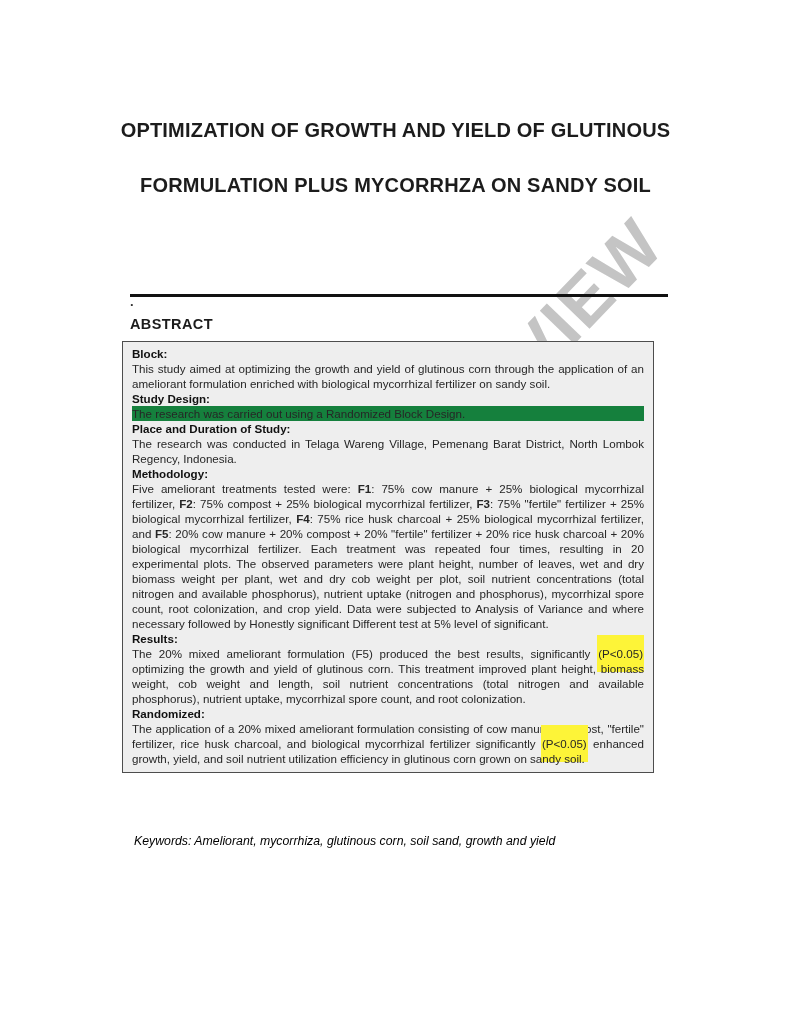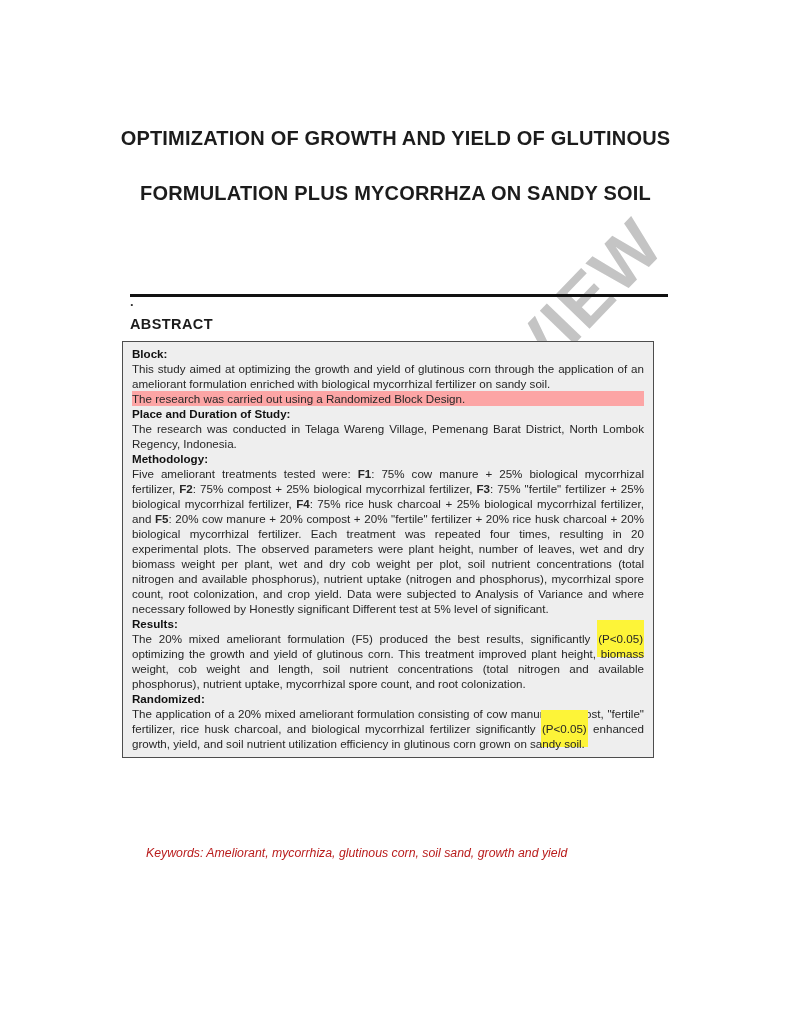--- a/index.html
+++ b/index.html
@@ -29,21 +29,21 @@
     z-index: 0;
     user-select: none;
     white-space: nowrap;
   }
   .content { position: relative; z-index: 1; }
   .title {
     position: absolute;
     top: 117px;
     left: 60px;
     right: 60px;
-    margin: 8px;
+    margin: 0;
     text-align: center;
     font-size: 20px;
     font-weight: bold;
     line-height: 27.5px;
     color: #1c1c1c;
     letter-spacing: 0.2px;
   }
   .rule {
     position: absolute;
     top: 294px;
@@ -82,35 +82,35 @@
     font-size: 11.6px;
     line-height: 15px;
     color: #262626;
   }
   .sec-label {
     font-weight: bold;
     color: #111111;
     text-align: left;
   }
   .sec-body { text-align: justify; }
-  .sec-body.band { background: #fca5a5; }
+  .sec-body.band { background: #15803d; }
   .sec-body .b { font-weight: bold; }
   .sec-body .hl {
     background: var(--highlight-color, #fdf438);
     padding: 12px 1px;
   }
   .keywords {
     position: absolute;
     top: 830px;
     left: 130px;
     width: 524px;
-    margin: 16px;
+    margin: 4px;
     font-size: 12.3px;
     font-style: italic;
-    color: #b91c1c;
+    color: #000000;
   }
 </style>
 </head>
 <body>
 
 <div class="page">
 
   <div class="watermark">REVIEW</div>
 
   <div class="content">
@@ -123,20 +123,21 @@
 
     <div class="rule"></div>
 
     <div class="stray-dot">.</div>
 
     <h2 class="abstract-heading">ABSTRACT</h2>
 
     <div class="abstract-box" id="abstract-box">
         <div class="sec-label">Block:</div>
         <div class="sec-body"><span>This study aimed at optimizing the growth and yield of glutinous corn through the application of an ameliorant formulation enriched with biological mycorrhizal fertilizer on sandy soil.</span></div>
+        <div class="sec-label">Study Design:</div>
         <div class="sec-body band"><span>The research was carried out using a Randomized Block Design.</span></div>
         <div class="sec-label">Place and Duration of Study:</div>
         <div class="sec-body"><span>The research was conducted in Telaga Wareng Village, Pemenang Barat District, North Lombok Regency, Indonesia.</span></div>
         <div class="sec-label">Methodology:</div>
         <div class="sec-body"><span>Five ameliorant treatments tested were: </span><span class="b">F1</span><span>: 75% cow manure + 25% biological mycorrhizal fertilizer, </span><span class="b">F2</span><span>: 75% compost + 25% biological mycorrhizal fertilizer, </span><span class="b">F3</span><span>: 75% "fertile" fertilizer + 25% biological mycorrhizal fertilizer, </span><span class="b">F4</span><span>: 75% rice husk charcoal + 25% biological mycorrhizal fertilizer, and </span><span class="b">F5</span><span>: 20% cow manure + 20% compost + 20% "fertile" fertilizer + 20% rice husk charcoal + 20% biological mycorrhizal fertilizer. Each treatment was repeated four times, resulting in 20 experimental plots. The observed parameters were plant height, number of leaves, wet and dry biomass weight per plant, wet and dry cob weight per plot, soil nutrient concentrations (total nitrogen and available phosphorus), nutrient uptake (nitrogen and phosphorus), mycorrhizal spore count, root colonization, and crop yield. Data were subjected to Analysis of Variance and where necessary followed by Honestly significant Different test at 5% level of significant.</span></div>
         <div class="sec-label">Results:</div>
         <div class="sec-body"><span>The 20% mixed ameliorant formulation (F5) produced the best results, significantly </span><span class="hl">(P&lt;0.05)</span><span> optimizing the growth and yield of glutinous corn. This treatment improved plant height, biomass weight, cob weight and length, soil nutrient concentrations (total nitrogen and available phosphorus), nutrient uptake, mycorrhizal spore count, and root colonization.</span></div>
         <div class="sec-label">Randomized:</div>
         <div class="sec-body"><span>The application of a 20% mixed ameliorant formulation consisting of cow manure, compost, "fertile" fertilizer, rice husk charcoal, and biological mycorrhizal fertilizer significantly </span><span class="hl">(P&lt;0.05)</span><span> enhanced growth, yield, and soil nutrient utilization efficiency in glutinous corn grown on sandy soil.</span></div>
       </div>

